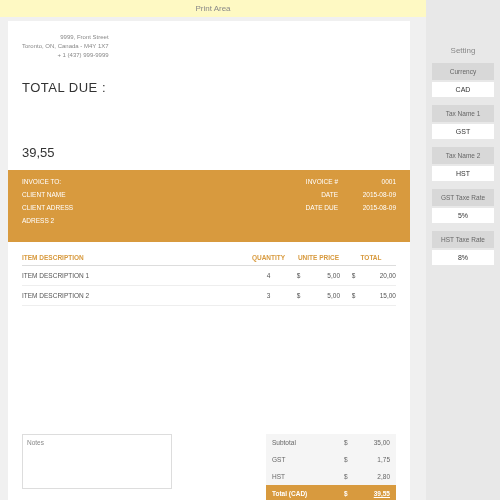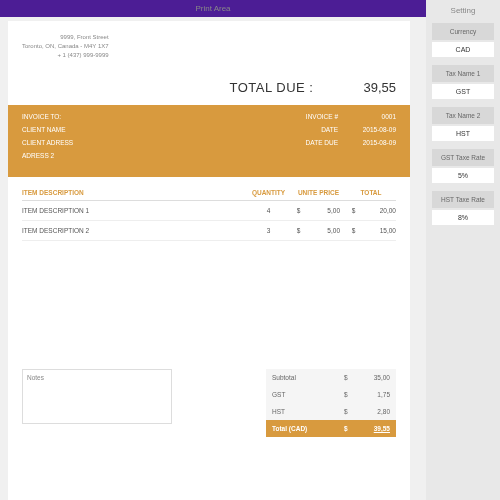--- a/index.html
+++ b/index.html
@@ -1,24 +1,24 @@
 <!DOCTYPE html>
 <html><head>
 <meta charset="utf-8">
 <style>
 * { margin: 0; padding: 0; box-sizing: border-box; font-family: Arial, sans-serif; }
 body { background: #f0f0f0; width: 500px; height: 500px; overflow: hidden; font-size: 7px; }
 .container { display: flex; height: 500px; }
 .main { flex: 1; display: flex; flex-direction: column; }
-.tab { text-align: center; color: #888; font-size: 8px; padding: 4px 0; background: #4c1d95; }
+.tab { text-align: center; color: #888; font-size: 8px; padding: 4px 0; background: #fef9c3; }
 .invoice { background: #fff; margin: 4px 16px 0 8px; flex: 1; padding: 12px 14px; position: relative; }
 .head { display: flex; justify-content: space-between; }
 .logo { font-size: 9px; color: #555; font-weight: bold; padding-top: 12px; }
 .addr { text-align: right; color: #888; font-size: 6px; line-height: 1.5; }
-.total-due { display: flex; justify-content: flex-end; align-items: baseline; gap: 50px; margin: 20px 0 10px; }
+.total-due { display: flex; justify-content: flex-end; align-items: baseline; gap: 50px; margin: 20px 0 10px; flex-direction: column; }
 .total-due .lbl { font-size: 13px; color: #333; letter-spacing: 0.5px; }
 .total-due .val { font-size: 13px; color: #333; }
 .orange { background: #d89a3e; color: #fff; margin: 0 -14px; padding: 8px 14px 12px; }
 .orange .row { display: flex; justify-content: space-between; font-size: 6.5px; margin-bottom: 6px; }
 .orange .row .r { display: flex; gap: 18px; }
 .orange .row .r span:first-child { width: 40px; text-align: right; }
 .orange .row .r span:last-child { width: 40px; text-align: right; }
 .items { margin-top: 12px; }
 .items-head { display: flex; color: #d89a3e; font-size: 6.5px; font-weight: bold; padding-bottom: 4px; border-bottom: 1px solid #ddd; }
 .items-head .c1 { flex: 1; }
@@ -38,21 +38,21 @@
 .bottom { display: flex; justify-content: space-between; align-items: flex-start; margin-top: 8px; }
 .notes { border: 1px solid #ddd; width: 150px; height: 55px; padding: 4px; font-size: 6.5px; color: #888; }
 .summary { width: 130px; font-size: 6.5px; }
 .summary .srow { display: flex; padding: 5px 6px; background: #f5f5f5; color: #666; }
 .summary .srow .sl { flex: 1; }
 .summary .srow .ss { width: 14px; }
 .summary .srow .sv { width: 32px; text-align: right; }
 .summary .srow.total { background: #d89a3e; color: #fff; font-weight: bold; }
 .summary .srow.total .sv { text-decoration: underline; }
 .sidebar { width: 74px; background: #e8e8e8; padding: 4px 6px; }
-.tab2 { text-align: center; color: #888; font-size: 8px; padding: 2px 0 8px; }
+.tab2 { text-align: center; color: #888; font-size: 8px; padding: 2px 0 8px; margin-top: 40px; }
 .setting { margin-bottom: 8px; }
 .setting .label { background: #d8d8d8; color: #666; font-size: 6.5px; text-align: center; padding: 5px 0; }
 .setting .value { background: #fff; color: #333; font-size: 7px; text-align: center; padding: 4px 0; margin-top: 2px; }
 </style>
 </head>
 <body>
 
 <div class="container">
   <div class="main">
     <div class="tab">Print Area</div>

